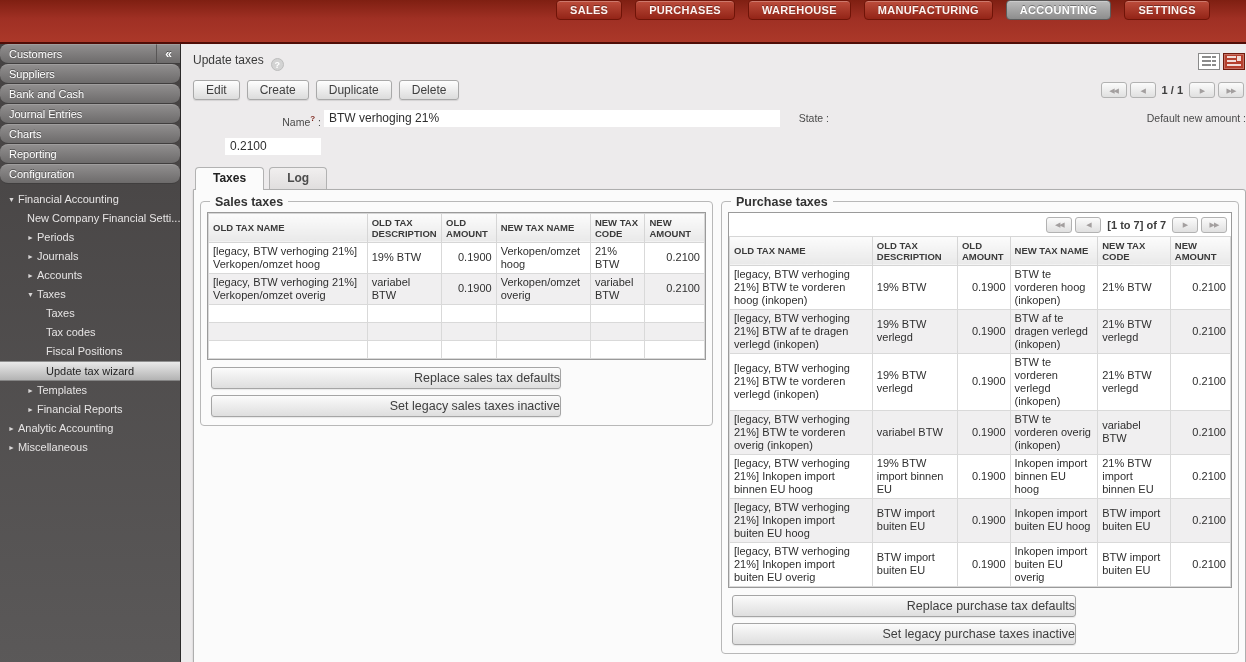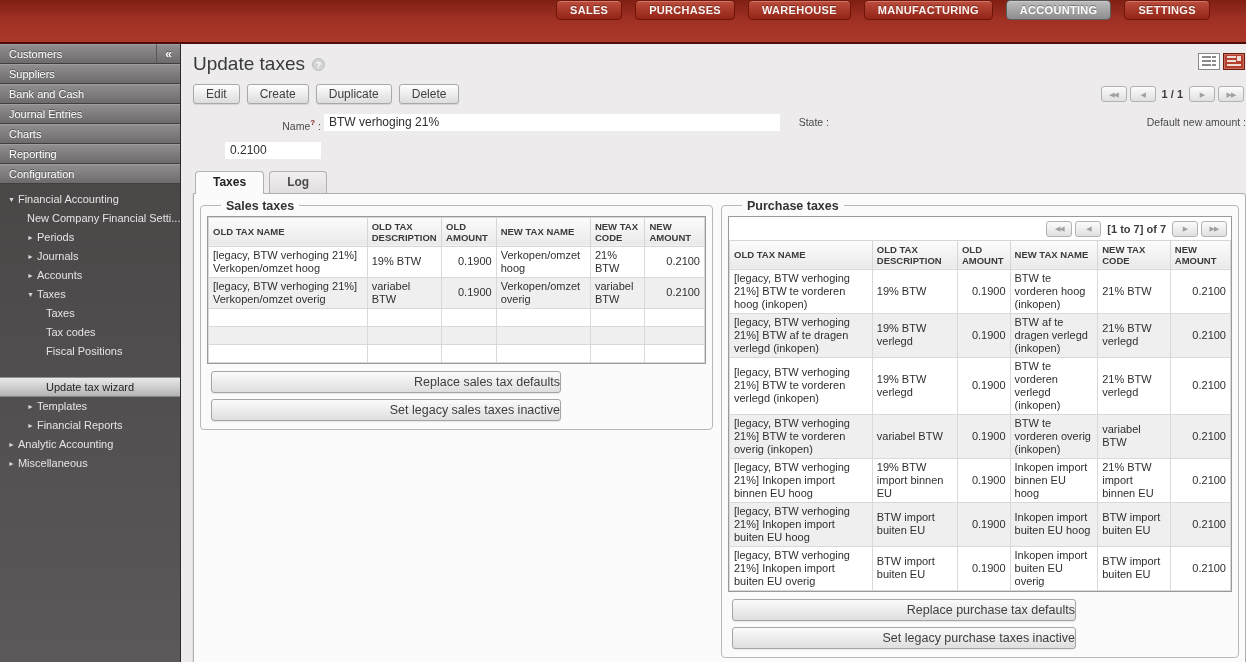--- a/index.html
+++ b/index.html
@@ -39,21 +39,21 @@
     width:181px; flex:none; position:relative;
     display:flex; flex-direction:column;
     background:linear-gradient(#454242,#5b5959);
     border-right:1px solid #2c2a2a;
   }
   .side-section {
     height:20px; line-height:19px; padding:0 9px; cursor:pointer;
     background:linear-gradient(#908e8e,#6d6b6b);
     border-top:1px solid #9f9d9d; border-bottom:1px solid #403e3e;
     color:#fff; font-size:11px; text-shadow:0 -1px 0 rgba(0,0,0,.4);
-    white-space:nowrap; overflow:hidden;
+    white-space:nowrap; overflow:hidden;border-radius:8px;
   }
   .collapse-btn {
     position:absolute; top:0; right:0; width:24px; height:20px; cursor:pointer;
     background:linear-gradient(#908e8e,#6d6b6b);
     border:none; border-top:1px solid #9f9d9d; border-bottom:1px solid #403e3e;
     border-left:1px solid #585656;
     color:#fff; font-size:12px; font-weight:bold; text-align:center; padding:0;
     text-shadow:0 -1px 0 rgba(0,0,0,.4);
   }
   .tree { padding-top:6px; }
@@ -62,29 +62,29 @@
     cursor:pointer; white-space:nowrap; overflow:hidden;
   }
   .tree-item .arrow { display:inline-block; font-size:7px; color:#d9d7d7; margin-right:3px; vertical-align:1px; }
   .tree-item .arrow:empty { display:none; margin:0; }
   .tree-item.lvl0 { padding-left:8px; }
   .tree-item.lvl1 { padding-left:27px; }
   .tree-item.lvl2 { padding-left:46px; }
   .tree-item.selected {
     background:linear-gradient(#e9e9e9,#b3b3b3);
     border-top:1px solid #8f8f8f; border-bottom:1px solid #848484;
-    color:#1e1e1e; height:20px;margin-top:16px;
+    color:#1e1e1e; height:20px;
   }
   .sidebar-footer { margin-top:auto; height:7px; background:#0a0a0a; }
 
   
   .main { flex:1; padding:9px 6px 0 12px; position:relative; }
 
   .title-row { display:flex; align-items:flex-start; }
-  .page-title { font-size:19px; color:#3a3a3a; }
+  .page-title { font-size:12px; color:#3a3a3a; }
   .help-badge {
     width:13px; height:13px; border-radius:50%; margin:5px 0 0 7px;
     background:#d3d3d3; border:1px solid #bdbdbd;
     color:#fff; font-size:9px; font-weight:bold; text-align:center; line-height:12px;
   }
   .view-switch { margin-left:auto; display:flex; gap:3px; margin-right:1px; }
   .vbtn { width:22px; height:17px; padding:0; border:1px solid #8a8a8a; background:#fff; cursor:pointer; display:flex; align-items:center; justify-content:center; }
   .vbtn.active { background:#b5402e; border-color:#6f1a0d; box-shadow:inset 0 0 0 1px rgba(255,255,255,.25); }
 
   .toolbar { display:flex; gap:7px; align-items:center; margin-top:9px; }
@@ -119,21 +119,21 @@
 
   .tab-panel {
     background:#fbfbfb; border:1px solid #aeaeae; border-radius:0 3px 3px 3px;
     padding:5px 6px 10px; display:flex; gap:8px; align-items:flex-start;
     min-height:420px; box-shadow:0 1px 2px rgba(0,0,0,.18);
   }
 
   fieldset.group { border:1px solid #b8b8b8; border-radius:4px; margin:0; padding:3px 6px 8px; background:transparent; }
   .group-sales { width:513px; }
   .group-purchase { width:518px; }
-  legend { font-size:12.5px; font-weight:bold; color:#333; padding:0 5px; margin-left:14px; }
+  legend { font-size:12.5px; font-weight:bold; color:#333; padding:0 5px; margin-left:3px; }
 
   .table-box { border:1px solid #9a9a9a; background:#fff; }
   .pager-row { display:flex; justify-content:flex-end; align-items:center; gap:3px; padding:4px 4px 3px; background:#fff; }
 
   table { border-collapse:collapse; table-layout:fixed; width:100%; }
   th {
     background:linear-gradient(#fcfcfc,#e9e9e9);
     border:1px solid #d6d6d6; padding:3px 4px;
     font-size:9.5px; font-weight:bold; color:#3a3a3a; text-align:left; line-height:11px;
     overflow:hidden;

